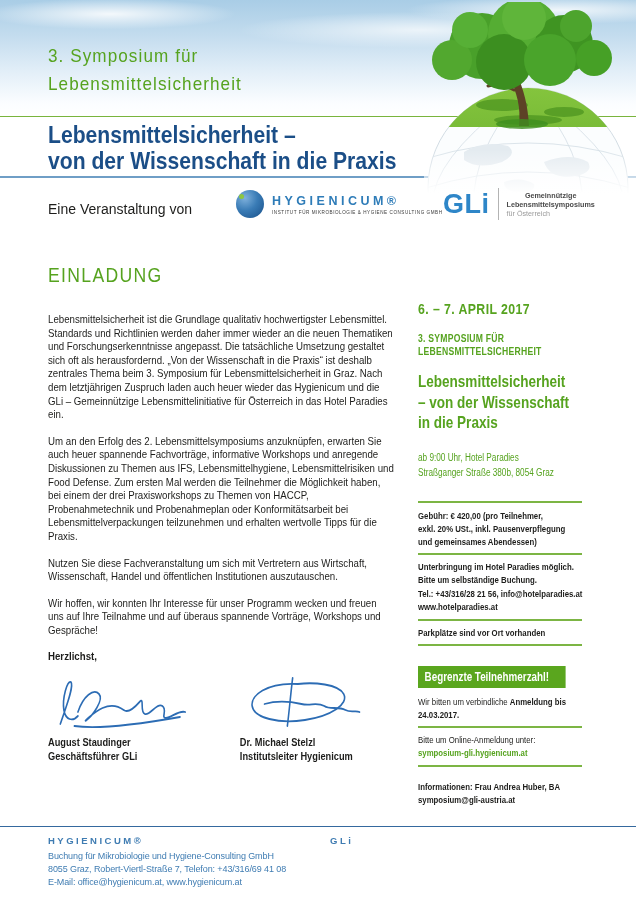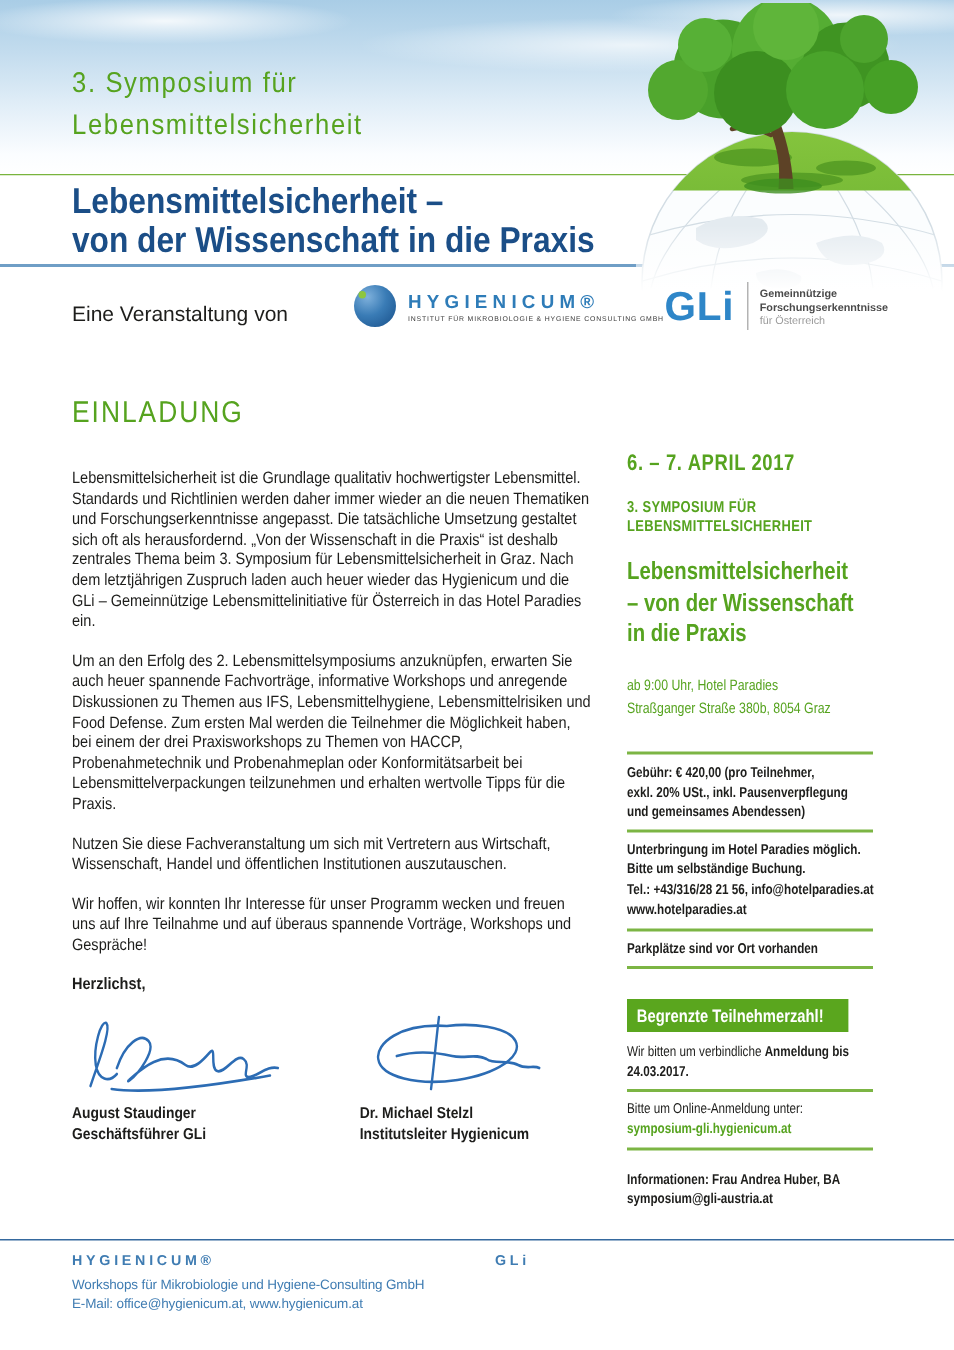--- a/index.html
+++ b/index.html
@@ -48,21 +48,21 @@
     background:radial-gradient(circle at 9px 8px, #7fb1dc 0%, #3a7cb6 45%, #174e88 100%);
     position:relative; flex:0 0 auto;
   }
   .hyg-dot { position:absolute; left:3px; top:4px; width:5px; height:5px; border-radius:50%; background:#8dc63f; }
   .hyg-text { margin-left:8px; }
   .hyg-name { color:#2e7cb8; font-weight:bold; font-size:12.5px; letter-spacing:3.5px; white-space:nowrap; }
   .hyg-sub { color:#3a3a3a; font-size:4.6px; letter-spacing:.55px; margin-top:2px; white-space:nowrap; }
   .gli-logo { position:absolute; left:395px; top:0; display:flex; align-items:center; }
   .gli-name { color:#2e86c8; font-weight:bold; font-size:27px; letter-spacing:.5px; line-height:30px; }
   .gli-div { width:1px; height:32px; background:#b3b3b3; margin:0 8px; }
-  .gli-tag1 { font-size:7.2px; font-weight:bold; color:#4a4a4a; line-height:9px; }
+  .gli-tag1 { font-size:7.2px; font-weight:bold; color:#4a4a4a; line-height:9px;text-align:center; }
   .gli-tag3 { font-size:7.2px; color:#9a9a9a; line-height:9px; }
 
   
   .main-col {
     position:absolute; left:48px; top:264px; width:394px;
     transform:scaleX(0.88); transform-origin:0 0;
   }
   .einladung { color:#56a31f; font-size:20px; letter-spacing:1.5px; font-weight:normal; margin-bottom:26px; }
   .para { font-size:11px; line-height:13.6px; color:#1d1d1b; margin-bottom:13px; }
   .closing { font-size:11px; line-height:13.6px; color:#1d1d1b; font-weight:bold; margin-top:6px; }
@@ -194,21 +194,21 @@
       <div class="hyg-text">
         <div class="hyg-name">HYGIENICUM®</div>
         <div class="hyg-sub">INSTITUT FÜR MIKROBIOLOGIE &amp; HYGIENE CONSULTING GMBH</div>
       </div>
     </div>
     <div class="gli-logo">
       <div class="gli-name">GLi</div>
       <div class="gli-div"></div>
       <div>
         <div class="gli-tag1">Gemeinnützige</div>
-        <div class="gli-tag1">Forschungserkenntnisse</div>
+        <div class="gli-tag1">Lebensmittelsymposiums</div>
         <div class="gli-tag3">für Österreich</div>
       </div>
     </div>
   </div>
 
   <div class="main-col">
     <div class="einladung">EINLADUNG</div>
     <p class="para">Lebensmittelsicherheit ist die Grundlage qualitativ hochwertigster Lebensmittel. Standards und Richtlinien werden daher immer wieder an die neuen Thematiken und Forschungserkenntnisse angepasst. Die tatsächliche Umsetzung gestaltet sich oft als herausfordernd. „Von der Wissenschaft in die Praxis“ ist deshalb zentrales Thema beim 3. Symposium für Lebensmittelsicherheit in Graz. Nach dem letztjährigen Zuspruch laden auch heuer wieder das Hygienicum und die GLi – Gemeinnützige Lebensmittelinitiative für Österreich in das Hotel Paradies ein.</p>
     <p class="para">Um an den Erfolg des 2. Lebensmittelsymposiums anzuknüpfen, erwarten Sie auch heuer spannende Fachvorträge, informative Workshops und anregende Diskussionen zu Themen aus IFS, Lebensmittelhygiene, Lebensmittelrisiken und Food Defense. Zum ersten Mal werden die Teilnehmer die Möglichkeit haben, bei einem der drei Praxisworkshops zu Themen von HACCP, Probenahmetechnik und Probenahmeplan oder Konformitätsarbeit bei Lebensmittelverpackungen teilzunehmen und erhalten wertvolle Tipps für die Praxis.</p>
     <p class="para">Nutzen Sie diese Fachveranstaltung um sich mit Vertretern aus Wirtschaft, Wissenschaft, Handel und öffentlichen Institutionen auszutauschen.</p>
@@ -285,20 +285,21 @@
 
     <div class="sb-info">
       <div class="nowrap">Informationen: Frau Andrea Huber, BA</div>
       <div class="nowrap">symposium@gli-austria.at</div>
     </div>
   </div>
 
   <div class="footer-rule"></div>
   <div class="footer-col left">
     <div class="f-name">HYGIENICUM®</div>
-    <div class="f-line">Workshops für Mikrobiologie und Hygiene-Consulting GmbH</div>
+    <div class="f-line">Buchung für Mikrobiologie und Hygiene-Consulting GmbH</div>
+    <div class="f-line">8055 Graz, Robert-Viertl-Straße 7, Telefon: +43/316/69 41 08</div>
     <div class="f-line">E-Mail: office@hygienicum.at, www.hygienicum.at</div>
   </div>
   <div class="footer-col right">
     <div class="f-name">GLi</div>
   </div>
 
 </div>
 
 </body></html>

